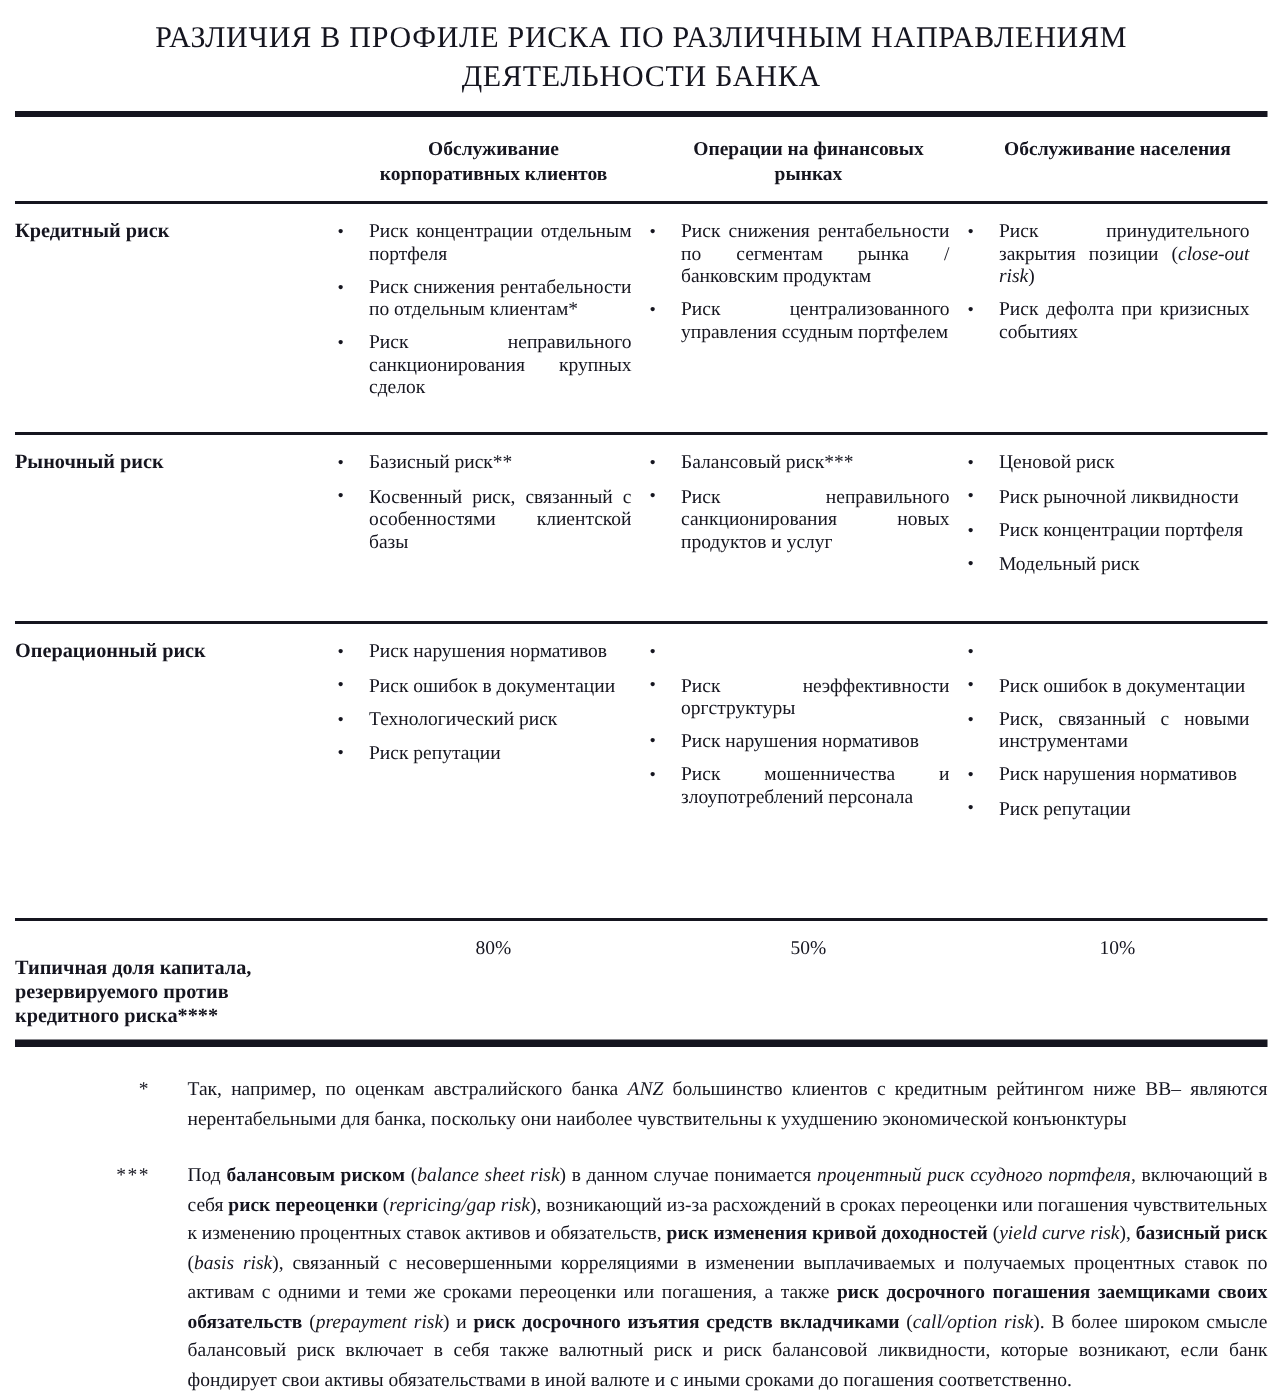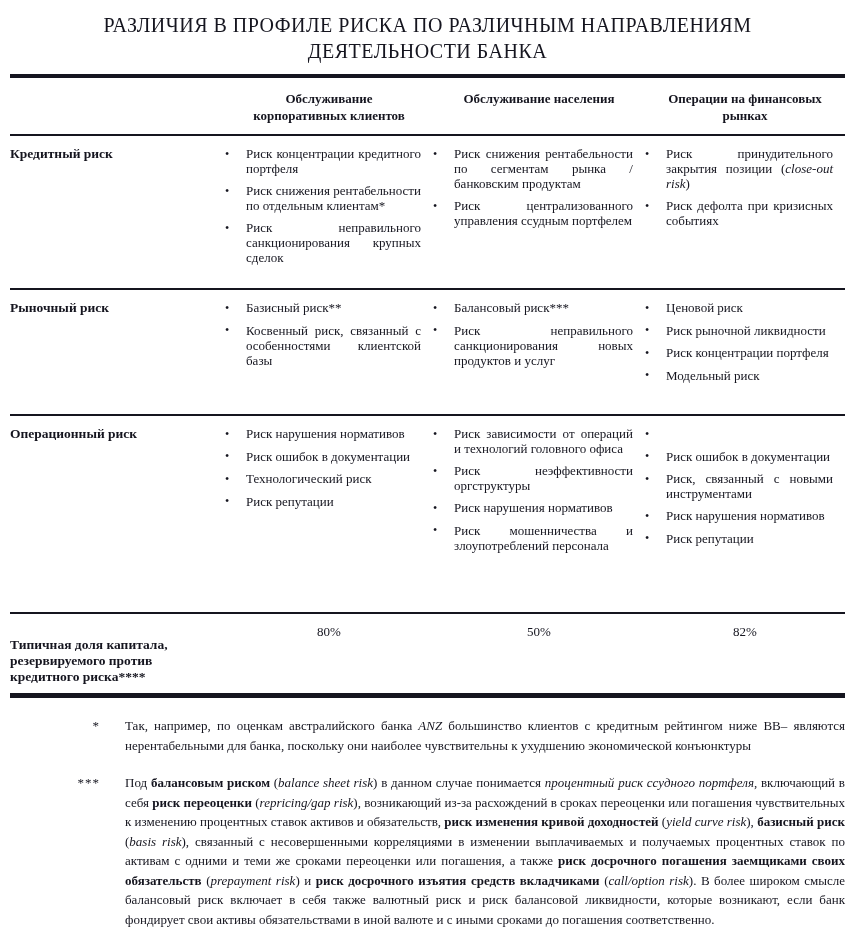--- a/index.html
+++ b/index.html
@@ -65,31 +65,31 @@
 
 <div class="page">
 
   <div class="title">РАЗЛИЧИЯ В ПРОФИЛЕ РИСКА ПО РАЗЛИЧНЫМ НАПРАВЛЕНИЯМ ДЕЯТЕЛЬНОСТИ БАНКА</div>
 
   <div class="risk-table">
 
     <div class="grid header-row">
       <div class="cell col-header"></div>
       <div class="cell col-header">Обслуживание корпоративных клиентов</div>
+      <div class="cell col-header">Операции на финансовых рынках</div>
       <div class="cell col-header">Обслуживание населения</div>
-      <div class="cell col-header">Операции на финансовых рынках</div>
     </div>
 
     <div class="grid body-row r1">
       <div class="cell row-header">Кредитный риск</div>
       <div class="cell col-bullets">
           <div class="bullet-item">
             <span class="bullet-dot">•</span>
             <span class="bullet-gap"></span>
-            <span class="bullet-text"><span>Риск концентрации кредитного портфеля</span></span>
+            <span class="bullet-text"><span>Риск концентрации отдельным портфеля</span></span>
           </div>
           <div class="bullet-item">
             <span class="bullet-dot">•</span>
             <span class="bullet-gap"></span>
             <span class="bullet-text"><span>Риск снижения рентабельности по отдельным клиентам*</span></span>
           </div>
           <div class="bullet-item">
             <span class="bullet-dot">•</span>
             <span class="bullet-gap"></span>
             <span class="bullet-text"><span>Риск неправильного санкционирования крупных сделок</span></span>
@@ -192,21 +192,20 @@
           <div class="bullet-item">
             <span class="bullet-dot">•</span>
             <span class="bullet-gap"></span>
             <span class="bullet-text"><span>Риск репутации</span></span>
           </div>
         </div>
       <div class="cell col-bullets">
           <div class="bullet-item">
             <span class="bullet-dot">•</span>
             <span class="bullet-gap"></span>
-            <span class="bullet-text"><span>Риск зависимости от операций и технологий головного офиса</span></span>
           </div>
           <div class="bullet-item">
             <span class="bullet-dot">•</span>
             <span class="bullet-gap"></span>
             <span class="bullet-text"><span>Риск неэффективности оргструктуры</span></span>
           </div>
           <div class="bullet-item">
             <span class="bullet-dot">•</span>
             <span class="bullet-gap"></span>
             <span class="bullet-text"><span>Риск нарушения нормативов</span></span>
@@ -242,21 +241,21 @@
             <span class="bullet-gap"></span>
             <span class="bullet-text"><span>Риск репутации</span></span>
           </div>
         </div>
     </div>
 
     <div class="grid summary-row">
       <div class="cell row-header">Типичная доля капитала, резервируемого против кредитного риска****</div>
       <div class="cell pct">80%</div>
       <div class="cell pct">50%</div>
-      <div class="cell pct">82%</div>
+      <div class="cell pct">10%</div>
     </div>
 
   </div>
 
   <div class="footnotes">
 
     <div class="footnote">
       <span class="fn-marker">*</span>
       <span class="fn-gap"></span>
       <span class="fn-text"><span>Так, например, по оценкам австралийского банка </span><i>ANZ</i><span> большинство клиентов с кредитным рейтингом ниже ВВ– являются нерентабельными для банка, поскольку они наиболее чувствительны к ухудшению экономической конъюнктуры</span></span>

